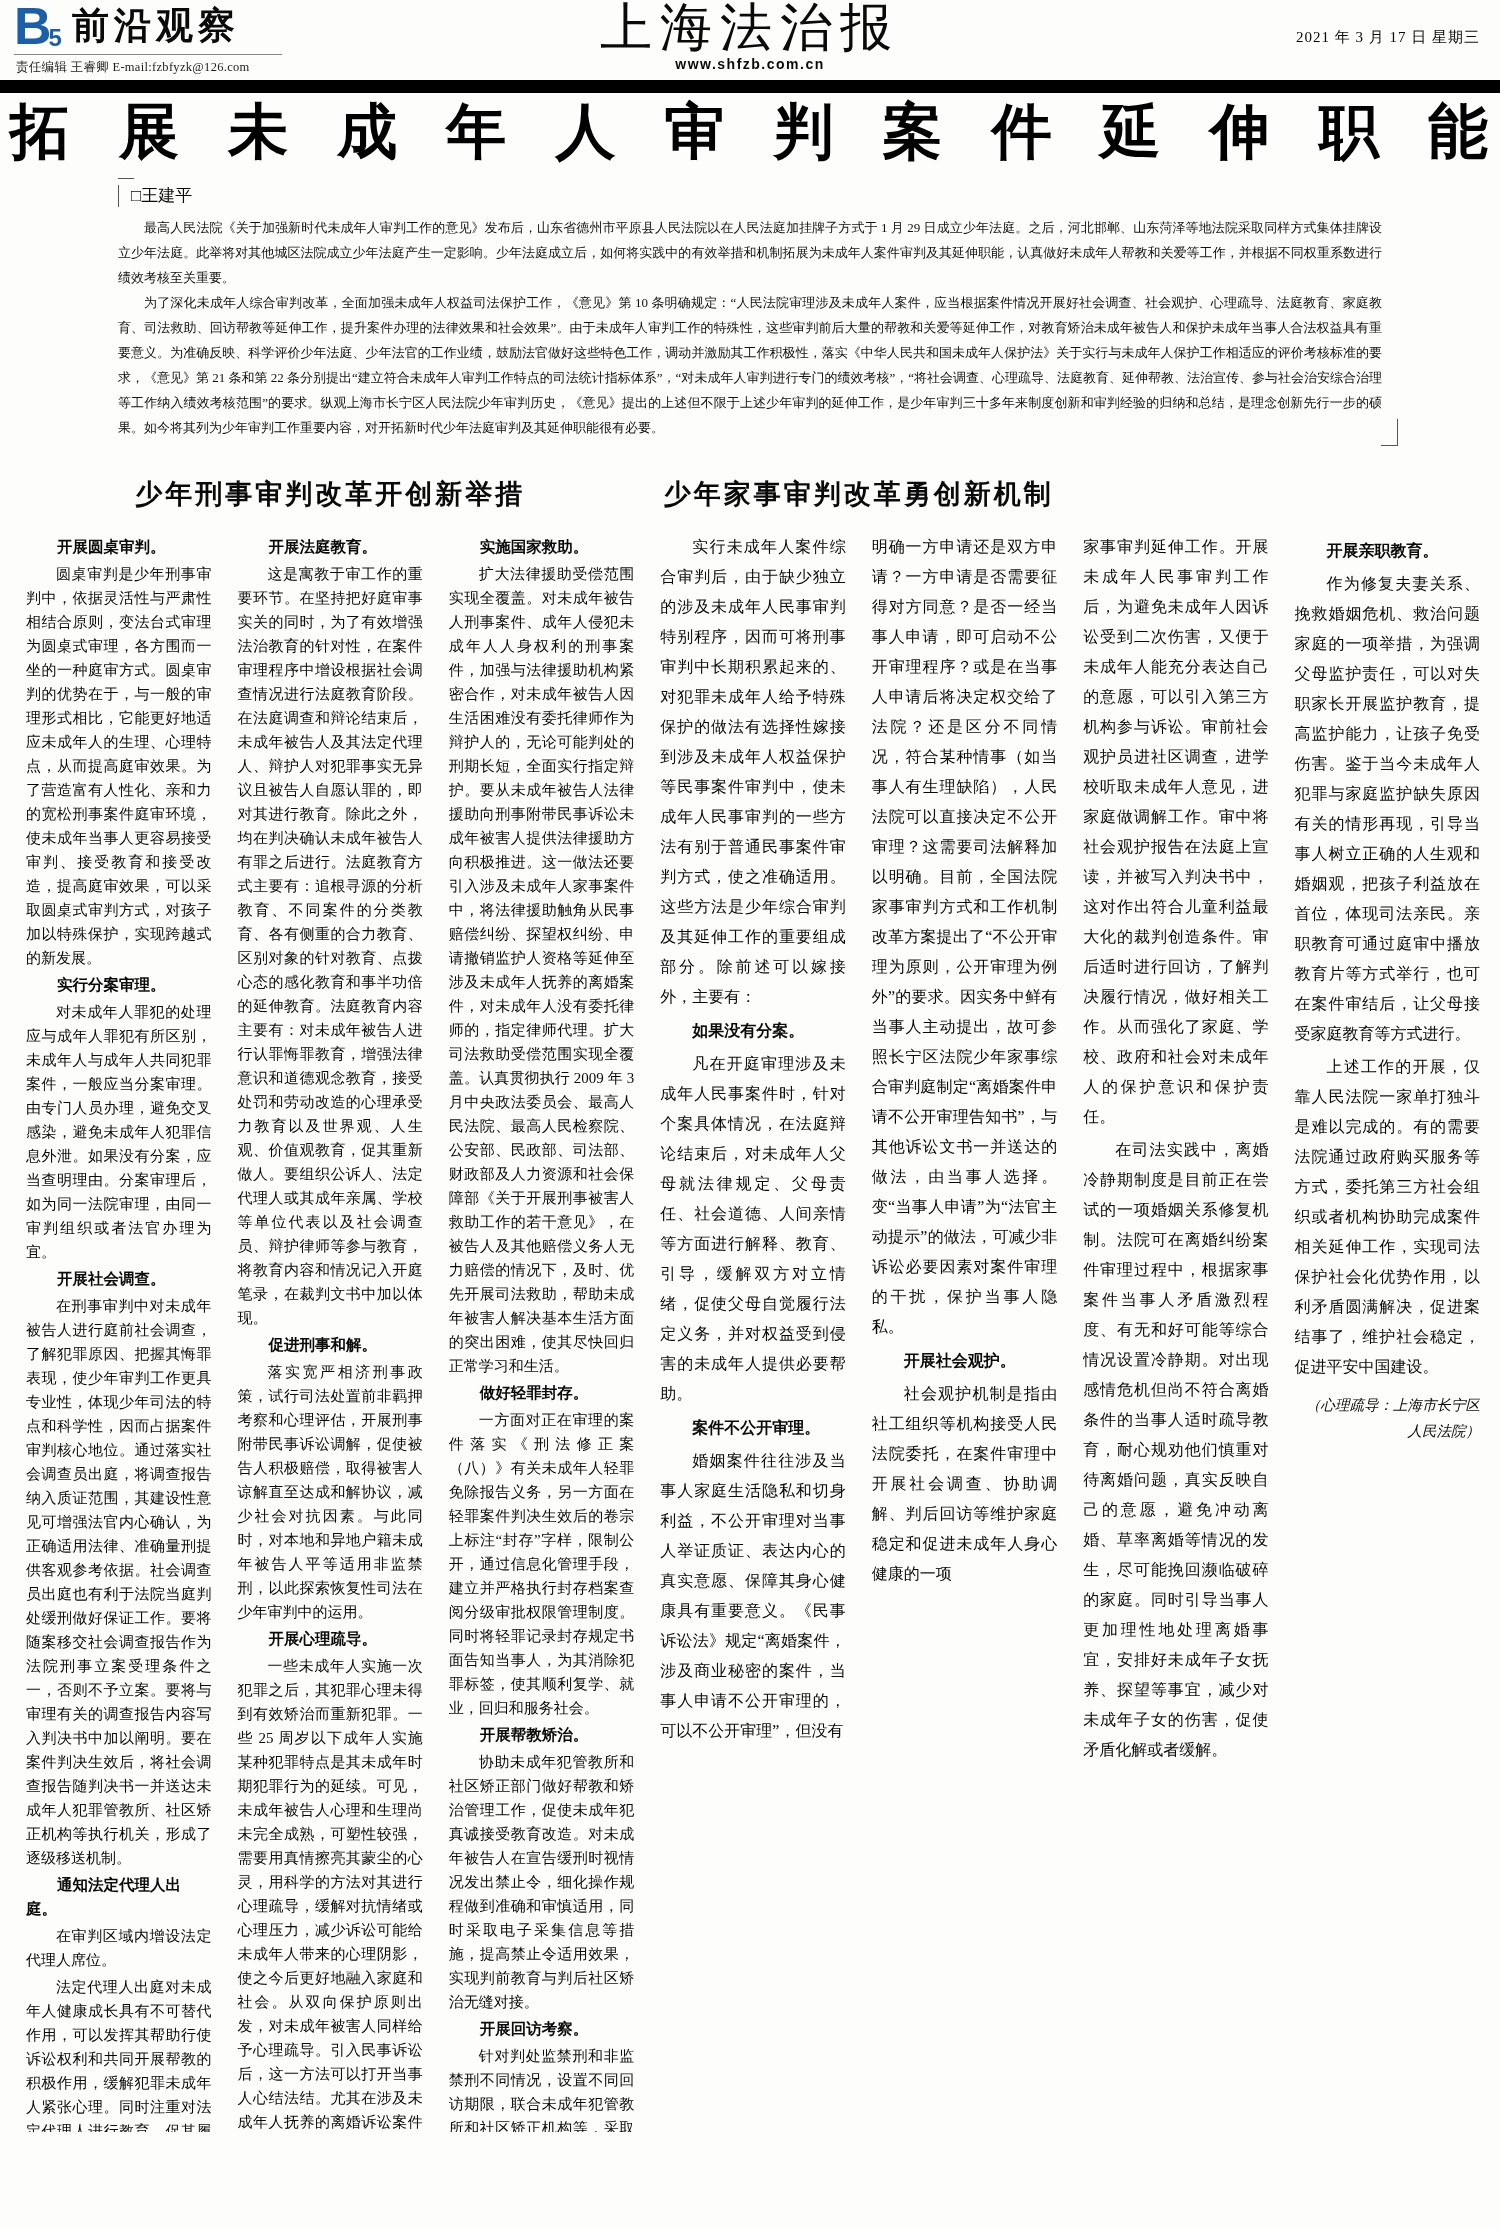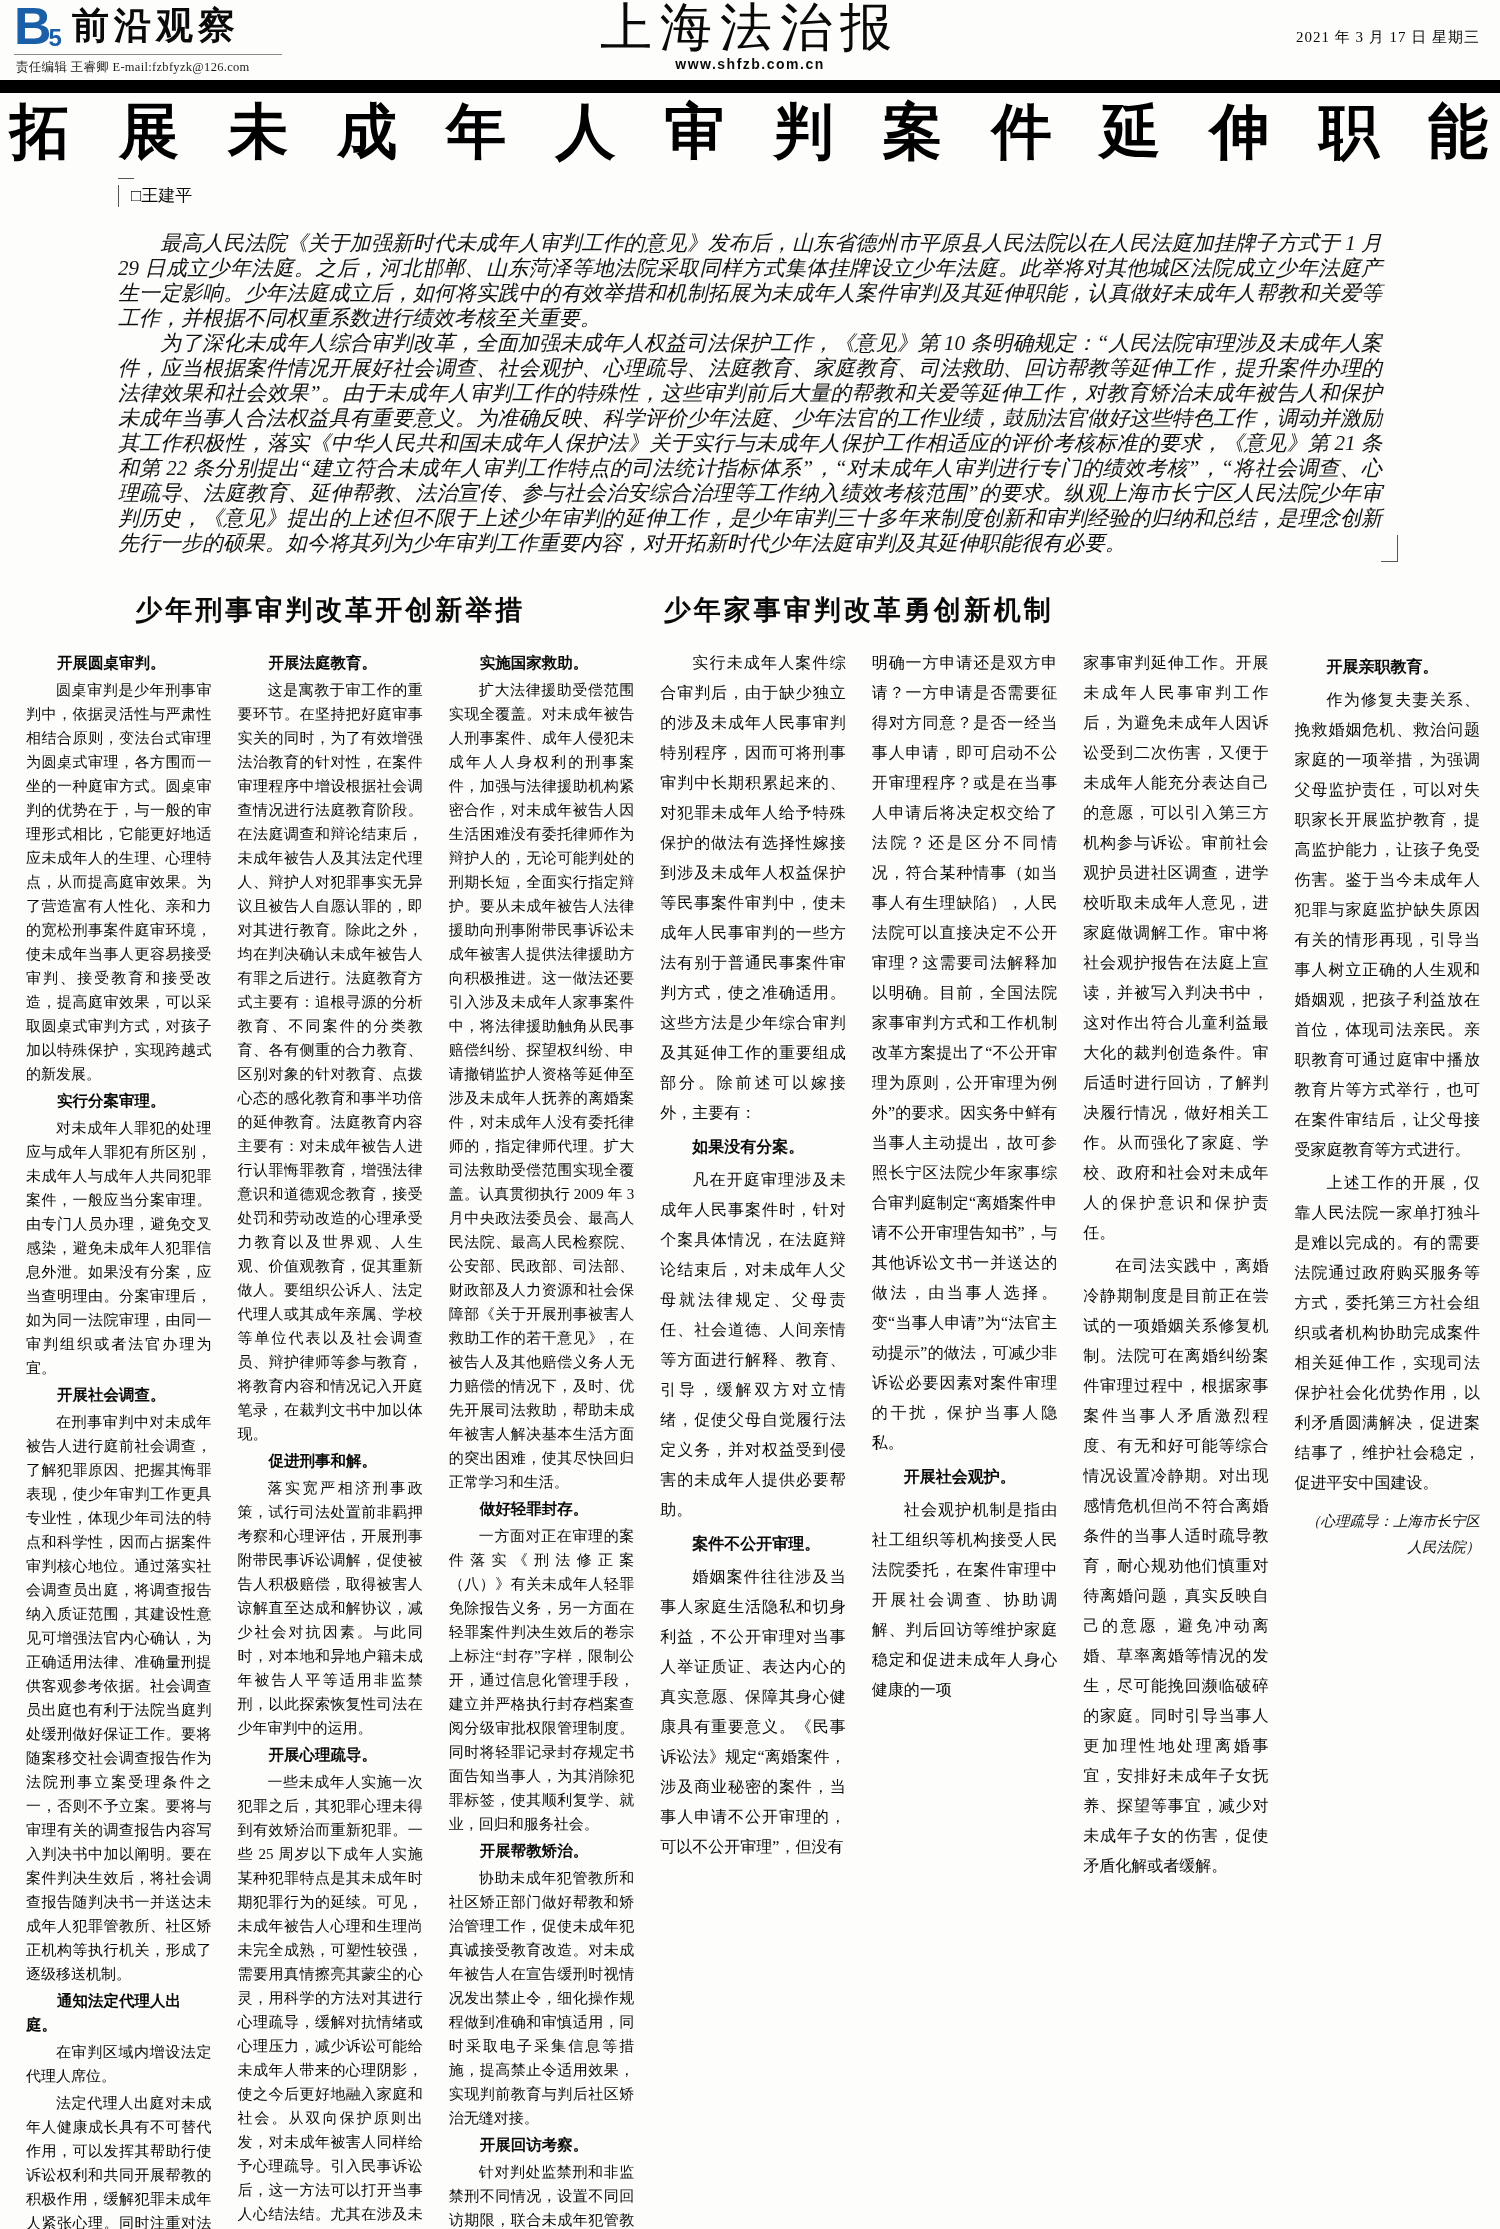--- a/index.html
+++ b/index.html
@@ -38,26 +38,26 @@
   
   .headline {
     margin:0; padding:6px 10px 0 10px;
     font-family:"Liberation Sans", sans-serif; font-weight:900;
     font-size:60px; line-height:1.1; color:#000;
     text-align:justify; text-align-last:justify; white-space:nowrap;
     letter-spacing:2px; overflow:hidden;
   }
   
   .byline {
-    margin:20px 0 24px 118px; padding-left:12px; font-size:17px; line-height:1.3;
+    margin:20px 0 8px 118px; padding-left:12px; font-size:17px; line-height:1.3;
     border-left:1px solid #555; position:relative; width:max-content;
   }
   .byline::before { content:""; position:absolute; left:-1px; top:-7px; width:16px; border-top:1px solid #555; }
   .intro { margin:4px 118px 0 118px; position:relative; }
-  .intro p { margin:0; font-size:21px; line-height:25px; text-align:justify; text-indent:2em; color:#111;font-style:italic; }
+  .intro p { margin:0; font-size:13px; line-height:25px; text-align:justify; text-indent:2em; color:#111; }
   .intro::after {
     content:""; position:absolute; right:-16px; bottom:-6px;
     width:16px; height:26px; border-right:1px solid #555; border-bottom:1px solid #555;
   }
   
   .body-grid {
     margin:30px 20px 0 26px;
     display:grid; grid-template-columns:repeat(7, 1fr); column-gap:26px;
   }
   .sec-head {

